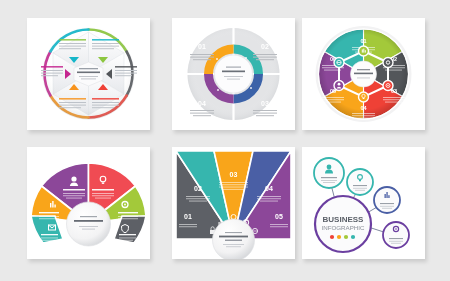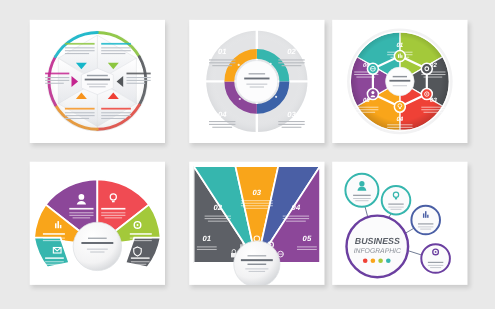--- a/index.html
+++ b/index.html
@@ -2,21 +2,21 @@
 <html><head>
 <meta charset="utf-8">
 <style>
   html,body{margin:0;padding:0;}
   body{
     width:450px;height:281px;
     background:#e9e9e9;
     font-family:"Liberation Sans", sans-serif;
     overflow:hidden;
   }
-  #stage{position:relative;width:450px;height:281px;font-style:italic;}
+  #stage{position:relative;width:450px;height:281px;}
 
   .panel{
     position:absolute;
     background:#ffffff;
     box-shadow:2px 3px 4px rgba(0,0,0,.13);
   }
   .p1{left:27px;  top:18px;  width:123px;height:112px;}
   .p2{left:172px; top:18px;  width:123px;height:112px;}
   .p3{left:302px; top:18px;  width:123px;height:112px;}
   .p4{left:27px;  top:147px; width:123px;height:112px;}

